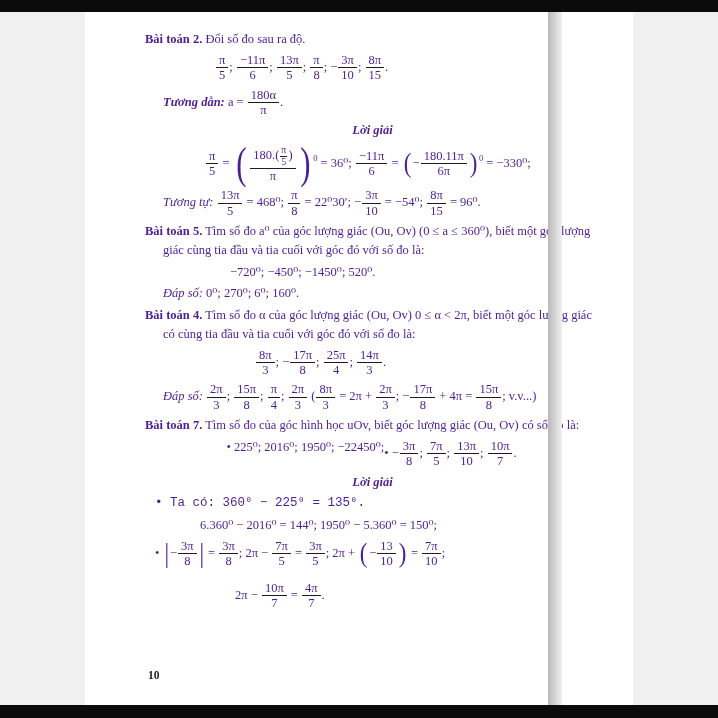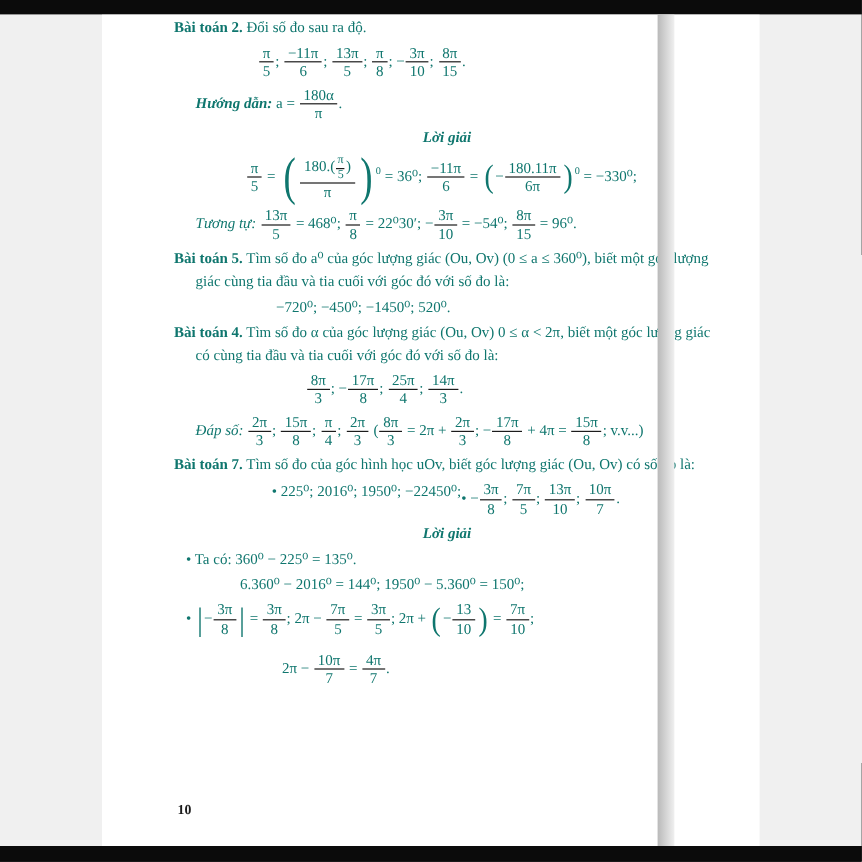--- a/index.html
+++ b/index.html
@@ -16,22 +16,22 @@
   .scan-bg { position:absolute; left:0; right:0; top:12px; bottom:13px; background:#f0f0f0; overflow:hidden; }
   .page {
     position:absolute; left:85px; top:0; width:548px; height:100%;
     background:#ffffff;
   }
   .page-shadow {
     position:absolute; left:548px; top:0; width:14px; height:100%;
     background:linear-gradient(to right,#b9b9b9,#f0f0f0);
   }
   .content {
-    position:absolute; left:60px; top:2px; width:455px;
-    font-size:12.5px; color:#0f766e; line-height:1.5;
+    position:absolute; left:60px; top:18px; width:455px;
+    font-size:12.5px; color:#4c1d95; line-height:1.5;
   }
   .blk { margin-bottom:3px; }
   .blk.center { text-align:center;font-family:Liberation Serif, serif; }
   .blk.hang { padding-left:18px; text-indent:-18px; }
   .cols { display:flex; justify-content:center; padding-right:2px; }
   b.it { font-style:italic; }
   sup { font-size:8.5px; line-height:0; }
   .frac {
     display:inline-block; vertical-align:middle; text-align:center;
     line-height:1.15; margin:1px 1px; text-indent:0;
@@ -58,36 +58,37 @@
 </head>
 <body>
 
 <div class="stage">
   <div class="letterbox top"></div>
   <div class="scan-bg">
     <div class="page">
       <div class="content" id="content-blocks">
           <div class="blk"><b>Bài toán 2.</b> Đổi số đo sau ra độ.</div>
           <div class="blk" style="margin-left: 70px;"><span class="frac"><span class="num">π</span><span class="den">5</span></span>; <span class="frac"><span class="num">−11π</span><span class="den">6</span></span>; <span class="frac"><span class="num">13π</span><span class="den">5</span></span>; <span class="frac"><span class="num">π</span><span class="den">8</span></span>; −<span class="frac"><span class="num">3π</span><span class="den">10</span></span>; <span class="frac"><span class="num">8π</span><span class="den">15</span></span>.</div>
-          <div class="blk" style="margin-left: 18px;"><b class="it">Hướng dẫn:</b> a = <span class="frac"><span class="num">180α</span><span class="den">π</span></span>.</div>
+          <div class="blk" style="margin-left: 18px;"><b class="it">Tương dẫn:</b> a = <span class="frac"><span class="num">180α</span><span class="den">π</span></span>.</div>
           <div class="blk center"><b class="it">Lời giải</b></div>
           <div class="blk" style="margin-left: 60px;"><span class="frac"><span class="num">π</span><span class="den">5</span></span> = <span class="bigd2">(</span><span class="frac"><span class="num">180.(<span class="frac"><span class="num">π</span><span class="den">5</span></span>)</span><span class="den">π</span></span><span class="bigd2">)</span><sup>0</sup> = 36⁰; <span class="frac"><span class="num">−11π</span><span class="den">6</span></span> = <span class="bigd">(</span>−<span class="frac"><span class="num">180.11π</span><span class="den">6π</span></span><span class="bigd">)</span><sup>0</sup> = −330⁰;</div>
           <div class="blk" style="margin-left: 18px;"><i>Tương tự: </i><span class="frac"><span class="num">13π</span><span class="den">5</span></span> = 468⁰; <span class="frac"><span class="num">π</span><span class="den">8</span></span> = 22⁰30′; −<span class="frac"><span class="num">3π</span><span class="den">10</span></span> = −54⁰; <span class="frac"><span class="num">8π</span><span class="den">15</span></span> = 96⁰.</div>
           <div class="blk hang"><b>Bài toán 5.</b> Tìm số đo a⁰ của góc lượng giác (Ou, Ov) (0 ≤ a ≤ 360⁰), biết một góc lượng giác cùng tia đầu và tia cuối với góc đó với số đo là:</div>
           <div class="blk" style="margin-left: 85px;">−720⁰; −450⁰; −1450⁰; 520⁰.</div>
+          <div class="blk" style="margin-left: 18px;"><i>Đáp số:</i> 0⁰; 270⁰; 6⁰; 160⁰.</div>
           <div class="blk hang"><b>Bài toán 4.</b> Tìm số đo α của góc lượng giác (Ou, Ov) 0 ≤ α &lt; 2π, biết một góc lượng giác có cùng tia đầu và tia cuối với góc đó với số đo là:</div>
           <div class="blk" style="margin-left: 110px;"><span class="frac"><span class="num">8π</span><span class="den">3</span></span>; −<span class="frac"><span class="num">17π</span><span class="den">8</span></span>; <span class="frac"><span class="num">25π</span><span class="den">4</span></span>; <span class="frac"><span class="num">14π</span><span class="den">3</span></span>.</div>
           <div class="blk" style="margin-left: 18px;"><i>Đáp số:</i> <span class="frac"><span class="num">2π</span><span class="den">3</span></span>; <span class="frac"><span class="num">15π</span><span class="den">8</span></span>; <span class="frac"><span class="num">π</span><span class="den">4</span></span>; <span class="frac"><span class="num">2π</span><span class="den">3</span></span> (<span class="frac"><span class="num">8π</span><span class="den">3</span></span> = 2π + <span class="frac"><span class="num">2π</span><span class="den">3</span></span>; −<span class="frac"><span class="num">17π</span><span class="den">8</span></span> + 4π = <span class="frac"><span class="num">15π</span><span class="den">8</span></span>; v.v...)</div>
           <div class="blk hang"><b>Bài toán 7.</b> Tìm số đo của góc hình học uOv, biết góc lượng giác (Ou, Ov) có số đo là:</div>
           <div class="blk cols">
             <span>• 225⁰; 2016⁰; 1950⁰; −22450⁰;</span>
             <span>• −<span class="frac"><span class="num">3π</span><span class="den">8</span></span>; <span class="frac"><span class="num">7π</span><span class="den">5</span></span>; <span class="frac"><span class="num">13π</span><span class="den">10</span></span>; <span class="frac"><span class="num">10π</span><span class="den">7</span></span>.</span>
           </div>
           <div class="blk center"><b class="it">Lời giải</b></div>
-          <div class="blk" style="margin-left: 10px;">• Ta có: 360⁰ − 225⁰ = 135⁰.</div>
+          <div class="blk" style="margin-left: 10px; font-family: Liberation Mono, monospace;">• Ta có: 360⁰ − 225⁰ = 135⁰.</div>
           <div class="blk" style="margin-left: 55px;">6.360⁰ − 2016⁰ = 144⁰; 1950⁰ − 5.360⁰ = 150⁰;</div>
           <div class="blk" style="margin-left: 10px;">• <span class="bigd">|</span>−<span class="frac"><span class="num">3π</span><span class="den">8</span></span><span class="bigd">|</span> = <span class="frac"><span class="num">3π</span><span class="den">8</span></span>; 2π − <span class="frac"><span class="num">7π</span><span class="den">5</span></span> = <span class="frac"><span class="num">3π</span><span class="den">5</span></span>; 2π + <span class="bigd">(</span>−<span class="frac"><span class="num">13</span><span class="den">10</span></span><span class="bigd">)</span> = <span class="frac"><span class="num">7π</span><span class="den">10</span></span>;</div>
           <div class="blk" style="margin-left: 90px; margin-top: 10px;">2π − <span class="frac"><span class="num">10π</span><span class="den">7</span></span> = <span class="frac"><span class="num">4π</span><span class="den">7</span></span>.</div>
         </div>
       <div class="footer">10</div>
     </div>
     <div class="page-shadow"></div>
   </div>
   <div class="letterbox bottom"></div>
 </div>

